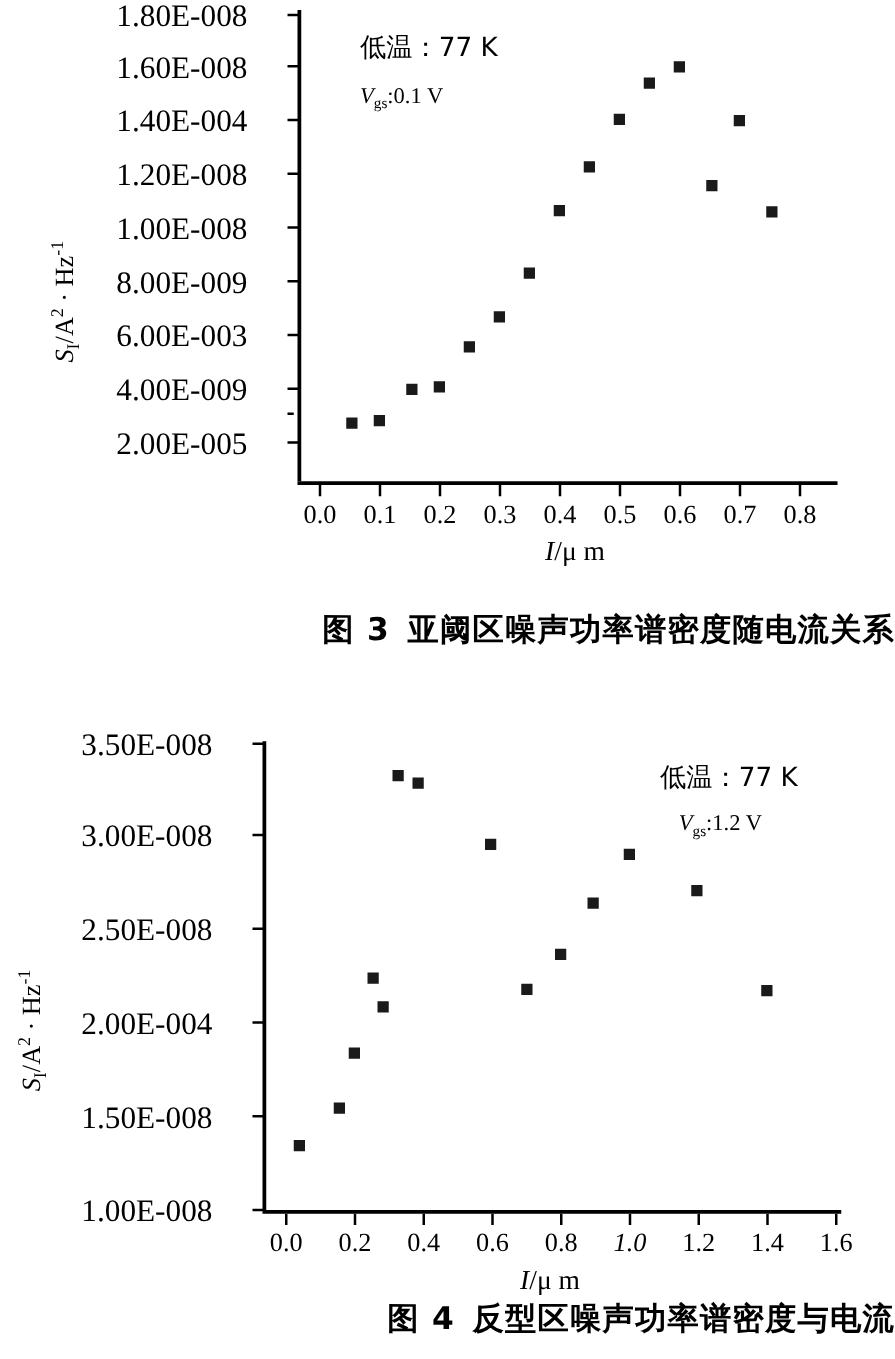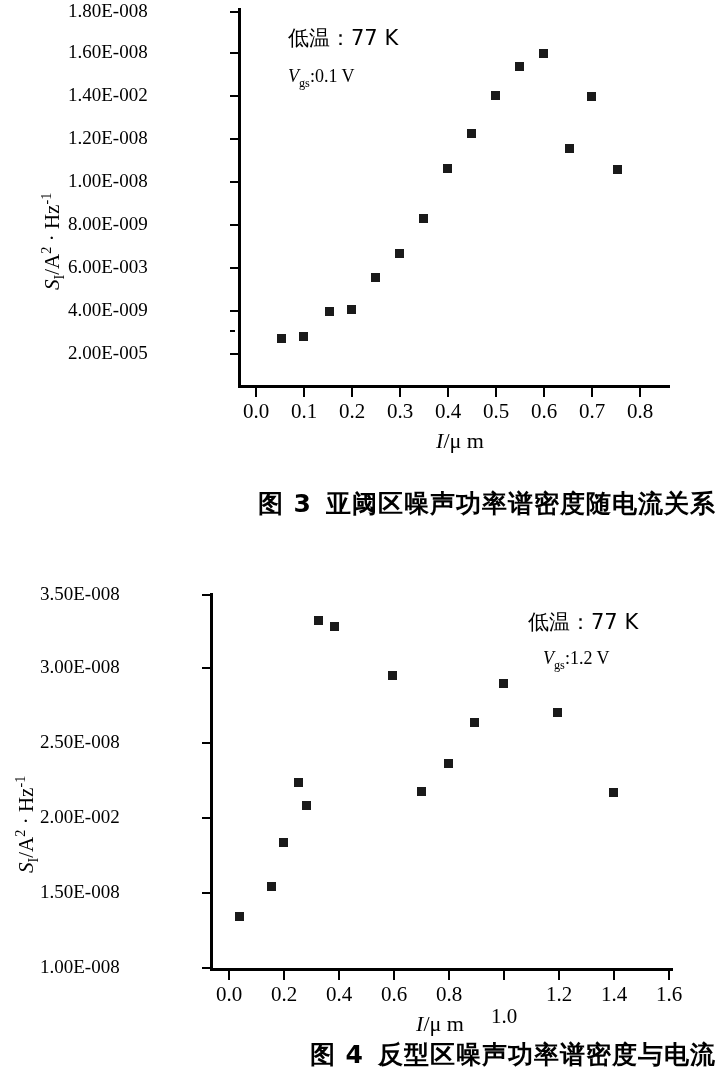--- a/index.html
+++ b/index.html
@@ -49,22 +49,22 @@
     position: absolute;
     font-family: "Liberation Serif", serif;
     font-size: 21px;
     white-space: nowrap;
     transform-origin: 0 0;
     transform: rotate(-90deg);
   }
   .ytick-lab {
     position: absolute;
     font-family: "Liberation Serif", serif;
-    font-size: 19px;
-    text-align: left;
+    font-size: 25px;
+    text-align: center;
     white-space: nowrap;
   }
   .xtick-lab {
     position: absolute;
     font-family: "Liberation Serif", serif;
     font-size: 21px;
     text-align: center;
     white-space: nowrap;
   }
   .xlabel-txt {
@@ -114,21 +114,21 @@
   <div class="tick" style="left:230px; top:95px; width:9px; height:2px;"></div>
   <div class="tick" style="left:230px; top:52px; width:9px; height:2px;"></div>
   <div class="tick" style="left:230px; top:11px; width:9px; height:2px;"></div>
 
   <div class="ytick-lab" style="left:68px; top:342px; width:155px;">2.00E-005</div>
   <div class="ytick-lab" style="left:68px; top:299px; width:155px;">4.00E-009</div>
   <div class="ytick-lab" style="left:68px; top:256px; width:155px;">6.00E-003</div>
   <div class="ytick-lab" style="left:68px; top:213px; width:155px;">8.00E-009</div>
   <div class="ytick-lab" style="left:68px; top:170px; width:155px;">1.00E-008</div>
   <div class="ytick-lab" style="left:68px; top:127px; width:155px;">1.20E-008</div>
-  <div class="ytick-lab" style="left:68px; top:84px; width:155px;">1.40E-002</div>
+  <div class="ytick-lab" style="left:68px; top:84px; width:155px;">1.40E-004</div>
   <div class="ytick-lab" style="left:68px; top:41px; width:155px;">1.60E-008</div>
   <div class="ytick-lab" style="left:68px; top:0px; width:155px;">1.80E-008</div>
 
   <div class="ylabel-txt" style="left:38px; top:290px;">
     <i>S</i><sub>I</sub><span>/A</span><sup>2</sup><span> </span><span>· Hz</span><sup>-1</sup>
   </div>
 
   <div class="tick" style="left:255px; top:388px; width:2px; height:9px;"></div>
   <div class="tick" style="left:303px; top:388px; width:2px; height:9px;"></div>
   <div class="tick" style="left:351px; top:388px; width:2px; height:9px;"></div>
@@ -186,21 +186,21 @@
 
   <div class="tick" style="left:202px; top:392px; width:9px; height:2px;"></div>
   <div class="tick" style="left:202px; top:317px; width:9px; height:2px;"></div>
   <div class="tick" style="left:202px; top:242px; width:9px; height:2px;"></div>
   <div class="tick" style="left:202px; top:167px; width:9px; height:2px;"></div>
   <div class="tick" style="left:202px; top:92px; width:9px; height:2px;"></div>
   <div class="tick" style="left:202px; top:19px; width:9px; height:2px;"></div>
 
   <div class="ytick-lab" style="left:40px; top:381px; width:155px;">1.00E-008</div>
   <div class="ytick-lab" style="left:40px; top:306px; width:155px;">1.50E-008</div>
-  <div class="ytick-lab" style="left:40px; top:231px; width:155px;">2.00E-002</div>
+  <div class="ytick-lab" style="left:40px; top:231px; width:155px;">2.00E-004</div>
   <div class="ytick-lab" style="left:40px; top:156px; width:155px;">2.50E-008</div>
   <div class="ytick-lab" style="left:40px; top:81px; width:155px;">3.00E-008</div>
   <div class="ytick-lab" style="left:40px; top:8px; width:155px;">3.50E-008</div>
 
   <div class="ylabel-txt" style="left:12px; top:298px;">
     <i>S</i><sub>I</sub><span>/A</span><sup>2</sup><span> </span><span>· Hz</span><sup>-1</sup>
   </div>
 
   <div class="tick" style="left:228px; top:396px; width:2px; height:9px;"></div>
   <div class="tick" style="left:283px; top:396px; width:2px; height:9px;"></div>
@@ -210,21 +210,21 @@
   <div class="tick" style="left:503px; top:396px; width:2px; height:9px;"></div>
   <div class="tick" style="left:558px; top:396px; width:2px; height:9px;"></div>
   <div class="tick" style="left:613px; top:396px; width:2px; height:9px;"></div>
   <div class="tick" style="left:668px; top:396px; width:2px; height:9px;"></div>
 
   <div class="xtick-lab" style="left:199px; top:407px; width:60px;">0.0</div>
   <div class="xtick-lab" style="left:254px; top:407px; width:60px;">0.2</div>
   <div class="xtick-lab" style="left:309px; top:407px; width:60px;">0.4</div>
   <div class="xtick-lab" style="left:364px; top:407px; width:60px;">0.6</div>
   <div class="xtick-lab" style="left:419px; top:407px; width:60px;">0.8</div>
-  <div class="xtick-lab" style="left:474px; top:429px; width:60px;">1.0</div>
+  <div class="xtick-lab" style="left:474px; top:407px; width:60px;font-style:italic;">1.0</div>
   <div class="xtick-lab" style="left:529px; top:407px; width:60px;">1.2</div>
   <div class="xtick-lab" style="left:584px; top:407px; width:60px;">1.4</div>
   <div class="xtick-lab" style="left:639px; top:407px; width:60px;">1.6</div>
 
   <div class="xlabel-txt" style="left:360px; top:436px; width:160px;">
     <i>I</i><span>/μ m</span>
   </div>
 
   <div class="annot" style="left:528px; top:33px;">低温：77 K</div>
   <div class="annot serif" style="left:543px; top:73px;">

